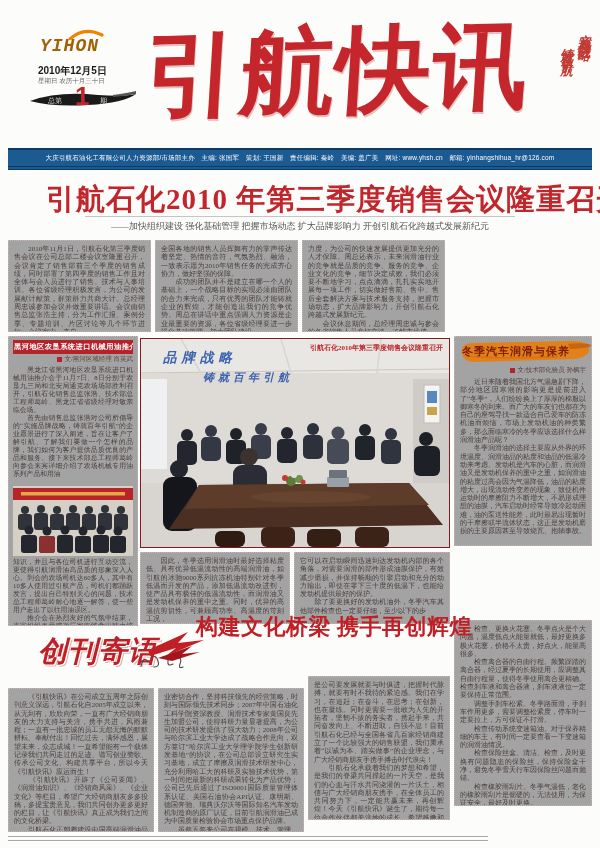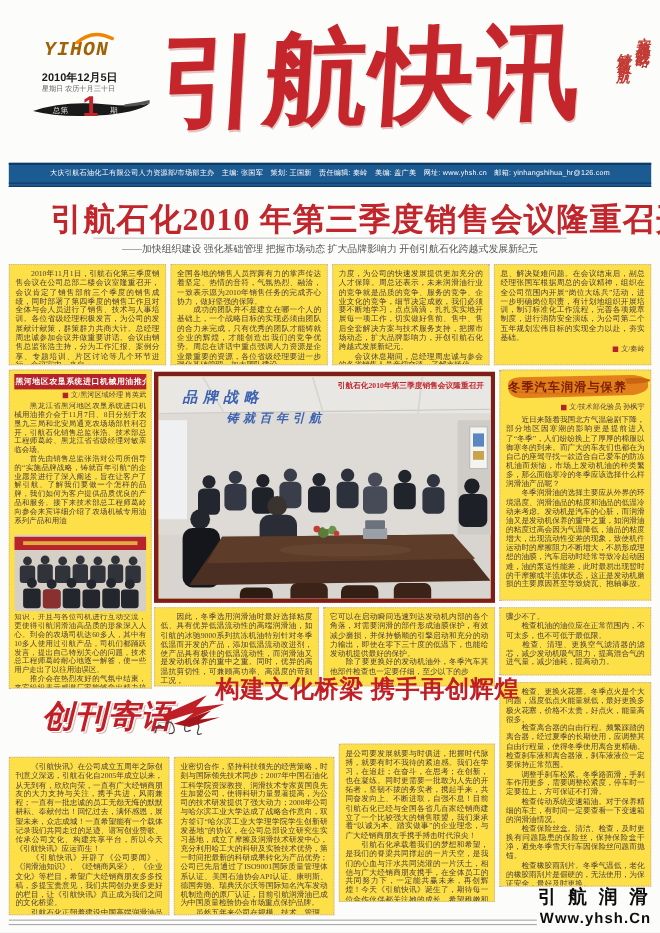--- a/index.html
+++ b/index.html
@@ -1,19 +1,19 @@
 <!DOCTYPE html>
 <html><head>
 <meta charset="utf-8">
 <style>
   html,body{margin:0;padding:0;background:#e9e9e9;}
   .page{position:relative;width:600px;height:848px;margin:0 auto;background:#fcfcfa;
         font-family:"Liberation Serif","DejaVu Serif",serif;overflow:hidden;color:#433;}
   .abs{position:absolute;}
-  .dotbox{border:1px dotted #c9b3b3;padding:4px 5px;box-sizing:border-box;overflow:hidden;background:#fde047;}
+  .dotbox{border:1px dotted #c9b3b3;padding:4px 5px;box-sizing:border-box;overflow:hidden;background:#a3a3a3;}
   .body-txt{font-size:7px;line-height:8.3px;text-align:justify;color:#4a3c3c;white-space:pre-line;}
   .byline{text-align:right;font-size:6.5px;color:#5a4242;margin-top:2px;}
   .mark{display:inline-block;width:5px;height:5px;background:#b5232a;margin-right:3px;vertical-align:middle;}
   
   .logo-text{font-family:Liberation Mono, monospace;font-weight:bold;font-style:italic;
              font-size:18px;color:#a16207;letter-spacing:1px;}
   .date-line{font-size:10px;font-weight:bold;color:#1a1a1a;font-family:"Liberation Sans",sans-serif;}
   .lunar-line{font-size:6.5px;color:#666;}
   .phone-line{font-size:7.5px;font-weight:bold;color:#333;font-family:Liberation Sans, sans-serif;margin-top:35px;}
   .issue-num{font-size:26px;font-weight:bold;color:#c3242b;font-family:"Liberation Sans",sans-serif;}
@@ -33,21 +33,21 @@
                  letter-spacing:1px;white-space:nowrap;}
   .lead-subhead{width:100%;text-align:center;font-size:9px;color:#555;}
   .ruleline{border-top:1px solid #c5c5c5;}
   
   .red-bar{background:#b5232a;color:#fff;font-size:7.2px;font-weight:bold;text-align:center;
            padding:2px 1px;letter-spacing:.5px;white-space:nowrap;overflow:hidden;}
   .brush-wrap{position:relative;height:24px;margin:0 -2px 1px;}
   .brush-title{position:absolute;left:0;right:14px;top:4px;text-align:center;font-size:11px;
                font-weight:bold;color:#7c1d04;letter-spacing:1px;}
   
-  .photo-frame{border:4px solid #7f1d1d;box-sizing:border-box;overflow:hidden;background:#eab308;font-family:Liberation Serif, serif;}
+  .photo-frame{border:1px solid #7f1d1d;box-sizing:border-box;overflow:hidden;background:#f9a8d4;font-family:Liberation Serif, serif;}
   .photo-caption{position:absolute;top:4px;right:6px;font-size:7px;font-weight:bold;color:#c0262c;}
   .wall1{position:absolute;left:22px;top:10px;font-size:13.5px;font-weight:bold;font-style:italic;
          color:#3c62b0;letter-spacing:5px;}
   .wall2{position:absolute;left:62px;top:31px;font-size:11px;font-weight:bold;font-style:italic;
          color:#3c62b0;letter-spacing:4px;}
   
   .edit-label{font-size:29px;font-weight:bold;font-style:italic;color:#c01f26;letter-spacing:1px;
               text-shadow:1px 1px 0 #fff,2px 2px 0 rgba(150,20,20,.3);white-space:nowrap;}
   .edit-headline{font-size:22px;font-weight:bold;color:#c01f26;letter-spacing:.5px;white-space:nowrap;}
   
@@ -98,26 +98,20 @@
   <div class="abs dotbox" style="left:8px;top:240px;width:143px;height:92px;">
     <div class="body-txt">　　2010年11月1日，引航石化第三季度销售会议在公司总部二楼会议室隆重召开，会议肯定了销售部前三个季度的销售成绩，同时部署了第四季度的销售工作且对全体与会人员进行了销售、技术与人事培训。各位省级经理积极发言，为公司的发展献计献策，群策群力共商大计。总经理周忠诚参加会议并做重要讲话。会议由销售总监张浩主持，分为工作汇报、案例分享、专题培训、片区讨论等几个环节进行。会议室内，来自</div>
   </div>
   <div class="abs dotbox" style="left:155px;top:240px;width:143px;height:92px;">
     <div class="body-txt">全国各地的销售人员挥舞有力的掌声传达着坚定、热情的音符，气氛热烈、融洽，一致表示愿为2010年销售任务的完成齐心协力，做好坚强的保障。
 　　成功的团队并不是建立在哪一个人的基础上，一个战略目标的实现必须由团队的合力来完成，只有优秀的团队才能铸就企业的辉煌，才能创造出我们的竞争优势。周总在讲话中重点强调人力资源是企业最重要的资源，各位省级经理要进一步强化基础管理，加大团队建设</div>
   </div>
   <div class="abs dotbox" style="left:302px;top:240px;width:143px;height:92px;">
     <div class="body-txt">力度，为公司的快速发展提供更加充分的人才保障。周总还表示，未来润滑油行业的竞争就是品质的竞争、服务的竞争、企业文化的竞争，细节决定成败，我们必须要不断地学习，点点滴滴，扎扎实实地开展每一项工作，切实做好售前、售中、售后全套解决方案与技术服务支持，把握市场动态，扩大品牌影响力，开创引航石化跨越式发展新纪元。
 　　会议休息期间，总经理周忠诚与参会的各省销售人员亲切交谈，了解市场信</div>
-  </div>
-  <div class="abs dotbox" style="left:449px;top:240px;width:143px;height:92px;">
-    <div class="body-txt">息、解决疑难问题。在会议结束后，副总经理张国军根据周总的会议精神，组织在全公司范围内开展“岗位大练兵”活动，进一步明确岗位职责，有计划地组织开展培训，制订标准化工作流程，完善各项规章制度，进行消防安全演练，为公司第二个五年规划宏伟目标的实现全力以赴，夯实基础。</div>
-    <div class="byline">
-      <span class="mark"></span><span>文/秦岭</span>
-    </div>
   </div>
 
   <div class="abs dotbox" style="left:8px;top:336px;width:130px;height:290px;padding:3px 4px;">
     <div class="red-bar">黑河地区农垦系统进口机械用油推介会</div>
     <div class="byline" style="margin:1px 0 2px;">
       <span class="mark"></span><span>文/黑河区域经理 肖英武</span>
     </div>
     <div class="body-txt" style="height:118px;overflow:hidden;font-size:6.8px;line-height:8px;">　　黑龙江省黑河地区农垦系统进口机械用油推介会于11月7日、8日分别于农垦九三局和北安局通克农场场部胜利召开，引航石化销售总监张浩、技术部总工程师葛岭、黑龙江省省级经理对敏亲临会场。
 　　首先由销售总监张浩对公司所倡导的“实施品牌战略，铸就百年引航”的企业愿景进行了深入阐述，旨在让客户了解引航、了解我们要做一个怎样的品牌，我们如何为客户提供品质优良的产品和服务。接下来技术部总工程师葛岭向参会来宾详细介绍了农场机械专用油系列产品和用油</div>
     <svg width="120" height="70" viewBox="0 0 120 70" style="margin:2px 0;display:block;">
@@ -266,25 +260,20 @@
       </svg>
       <div class="brush-title">冬季汽车润滑与保养</div>
     </div>
     <div class="byline" style="margin:2px 0 3px;">
       <span class="mark"></span><span>文/技术部化验员 孙枫宇</span>
     </div>
     <div class="body-txt" style="height:162px;overflow:hidden;">　　近日来随着我国北方气温急剧下降，部分地区因寒潮的影响更是提前进入了“冬季”，人们纷纷换上了厚厚的棉服以御寒冬的到来。而广大的车友们也都在为自己的座驾寻找一款适合自己爱车的防冻机油而烦恼，市场上发动机油的种类繁多，那么面临寒冷的冬季应该选择什么样润滑油产品呢？
 　　冬季润滑油的选择主要应从外界的环境温度、润滑油品的粘度和油品的低温冷动来考虑。发动机是汽车的心脏，而润滑油又是发动机保养的重中之重，如润滑油的粘度过高会因为气温降低，油品的粘度增大，出现流动性变差的现象，致使机件运动时的摩擦阻力不断增大，不易形成理想的油膜，汽车启动时经常导致冷起动困难，油的泵送性能差，此时最易出现暂时的干摩擦或半流体状态，这正是发动机磨损的主要原因甚至导致烧瓦、抱轴事故。</div>
   </div>
 
-  <div class="abs dotbox" style="left:454px;top:552px;width:138px;height:62px;">
-    <div class="body-txt">骤少不了。
-　　检查机油的油位应在正常范围内，不可太多，也不可低于最低限。
-　　检查、清理、更换空气滤清器的滤芯，减少发动机吸气阻力，提高混合气的进气量，减少油耗，提高动力。</div>
-  </div>
 
   <div class="abs dotbox" style="left:454px;top:620px;width:138px;height:186px;">
     <div class="body-txt">　　检查、更换火花塞。冬季点火是个大问题，温度低点火能量就低，最好更换多极火花塞，价格不太贵，好点火，能量高很多。
 　　检查离合器的自由行程。频繁踩踏的离合器，经过夏季的长期使用，应调整其自由行程量，使得冬季使用离合更精确。检查刹车液和离合器液，刹车液液位一定要保持正常范围。
 　　调整手刹车松紧。冬季路面滑，手刹车作用更多，需要调整松紧度，停车时一定要拉上，方可保证不打滑。
 　　检查传动系统变速箱油。对于保养精细的车主，有时间一定要查看一下变速箱的润滑油情况。
 　　检查保险丝盒。清洁、检查，及时更换有问题隐患的保险丝，保持保险盒干净，避免冬季雪天行车因保险丝问题而抛锚。
 　　检查橡胶雨刮片。冬季气温低，老化的橡胶雨刮片是倔硬的，无法使用，为保证安全，最好及时更换。</div>
   </div>
 
@@ -306,18 +295,14 @@
   <div class="abs dotbox" style="left:158px;top:688px;width:146px;height:144px;">
     <div class="body-txt">业密切合作，坚持科技领先的经营策略，时刻与国际领先技术同步；2007年中国石油化工科学院资深教授、润滑技术专家黄国良先生加盟公司，使得科研力量显著提高，为公司的技术研发提供了强大动力；2008年公司与哈尔滨工业大学达成了战略合作意向，双方签订“哈尔滨工业大学理学院学生创新研发基地”的协议，在公司总部设立研究生实习基地，成立了摩擦及润滑技术研发中心，充分利用哈工大的科研及实验技术优势，第一时间把最新的科研成果转化为产品优势；公司已先后通过了ISO9001国际质量管理体系认证、美国石油协会API认证、康明斯、德国奔驰、瑞典沃尔沃等国际知名汽车发动机制造商的原厂认证，目前引航润滑油已成为中国质量检验协会市场重点保护品牌。
 　　虽然五年来公司在规模、技术、管理、服务等多方面已经取得了阶段性的成果，但</div>
   </div>
   <div class="abs dotbox" style="left:308px;top:676px;width:142px;height:144px;">
     <div class="body-txt">是公司要发展就要与时俱进，把握时代脉搏，就要有时不我待的紧迫感。我们在学习，在追赶；在奋斗，在思考；在创新，也在凝练。同时更需要一批敢为人先的开拓者，坚韧不拔的务实者，携起手来，共同奋发向上、不断进取，自强不息！目前引航石化已经与全国各省几百家经销商建立了一个比较强大的销售联盟，我们秉承着“以诚为本、踏实做事”的企业理念，与广大经销商朋友手携手搏击时代浪尖！
 　　引航石化承载着我们的梦想和希望，是我们的脊梁共同撑起的一片天空，是我们的心血与汗水共同浇灌的一片沃土，相信与广大经销商朋友携手，在全体员工的共同努力下，一定能共赢未来，再创辉煌！今天《引航快讯》诞生了，期待每一位合作伙伴都关注她的成长，希望稚嫩和蹒跚的她走向稳重的成熟！</div>
   </div>
 
   <div class="abs rule2" style="left:8px;top:836px;width:480px;"></div>
-  <div class="abs" style="left:468px;top:804px;width:124px;text-align:right;">
-    <div class="flogo1">引 航 润 滑</div>
-    <div class="flogo2">Www.yhsh.Cn</div>
-  </div>
 
 </div>
 
 </body></html>

